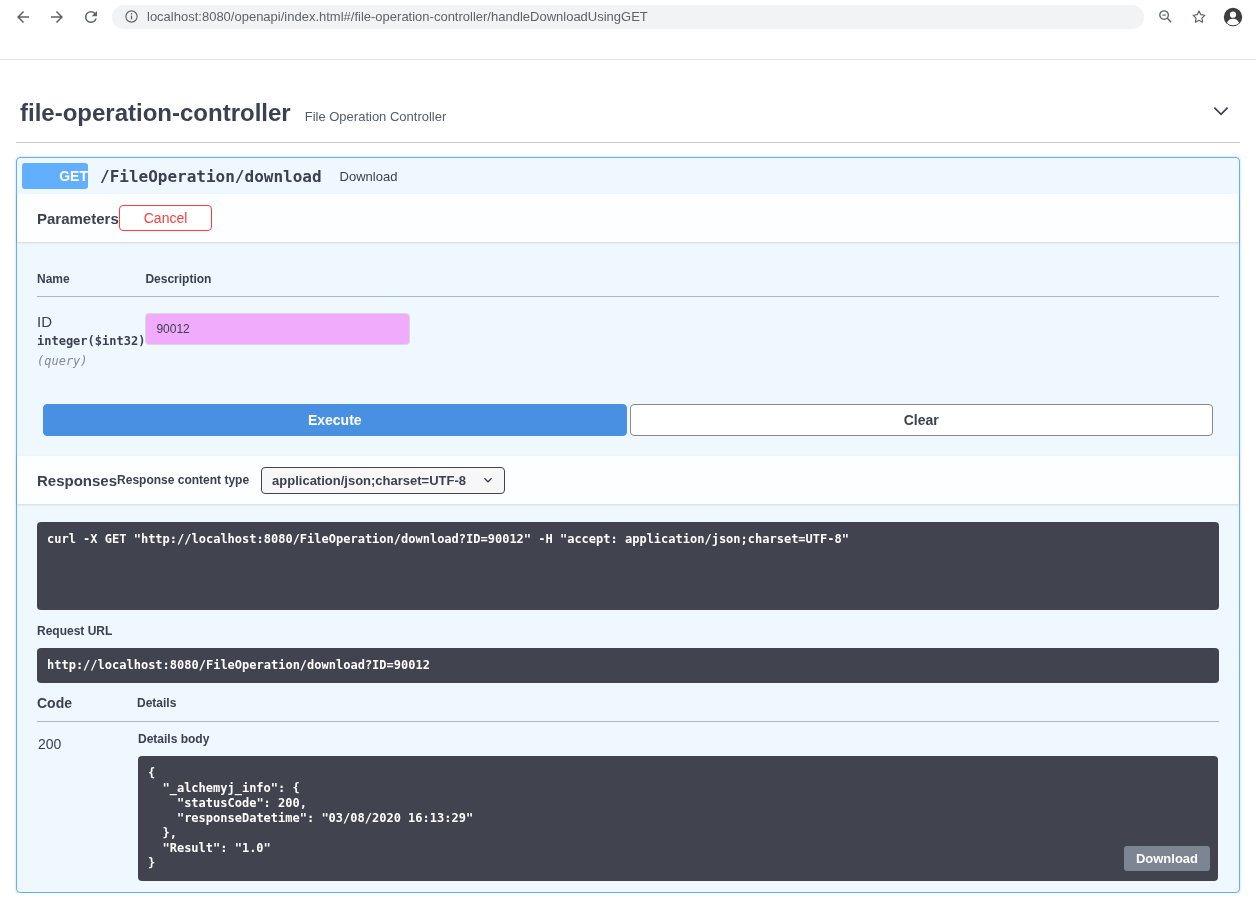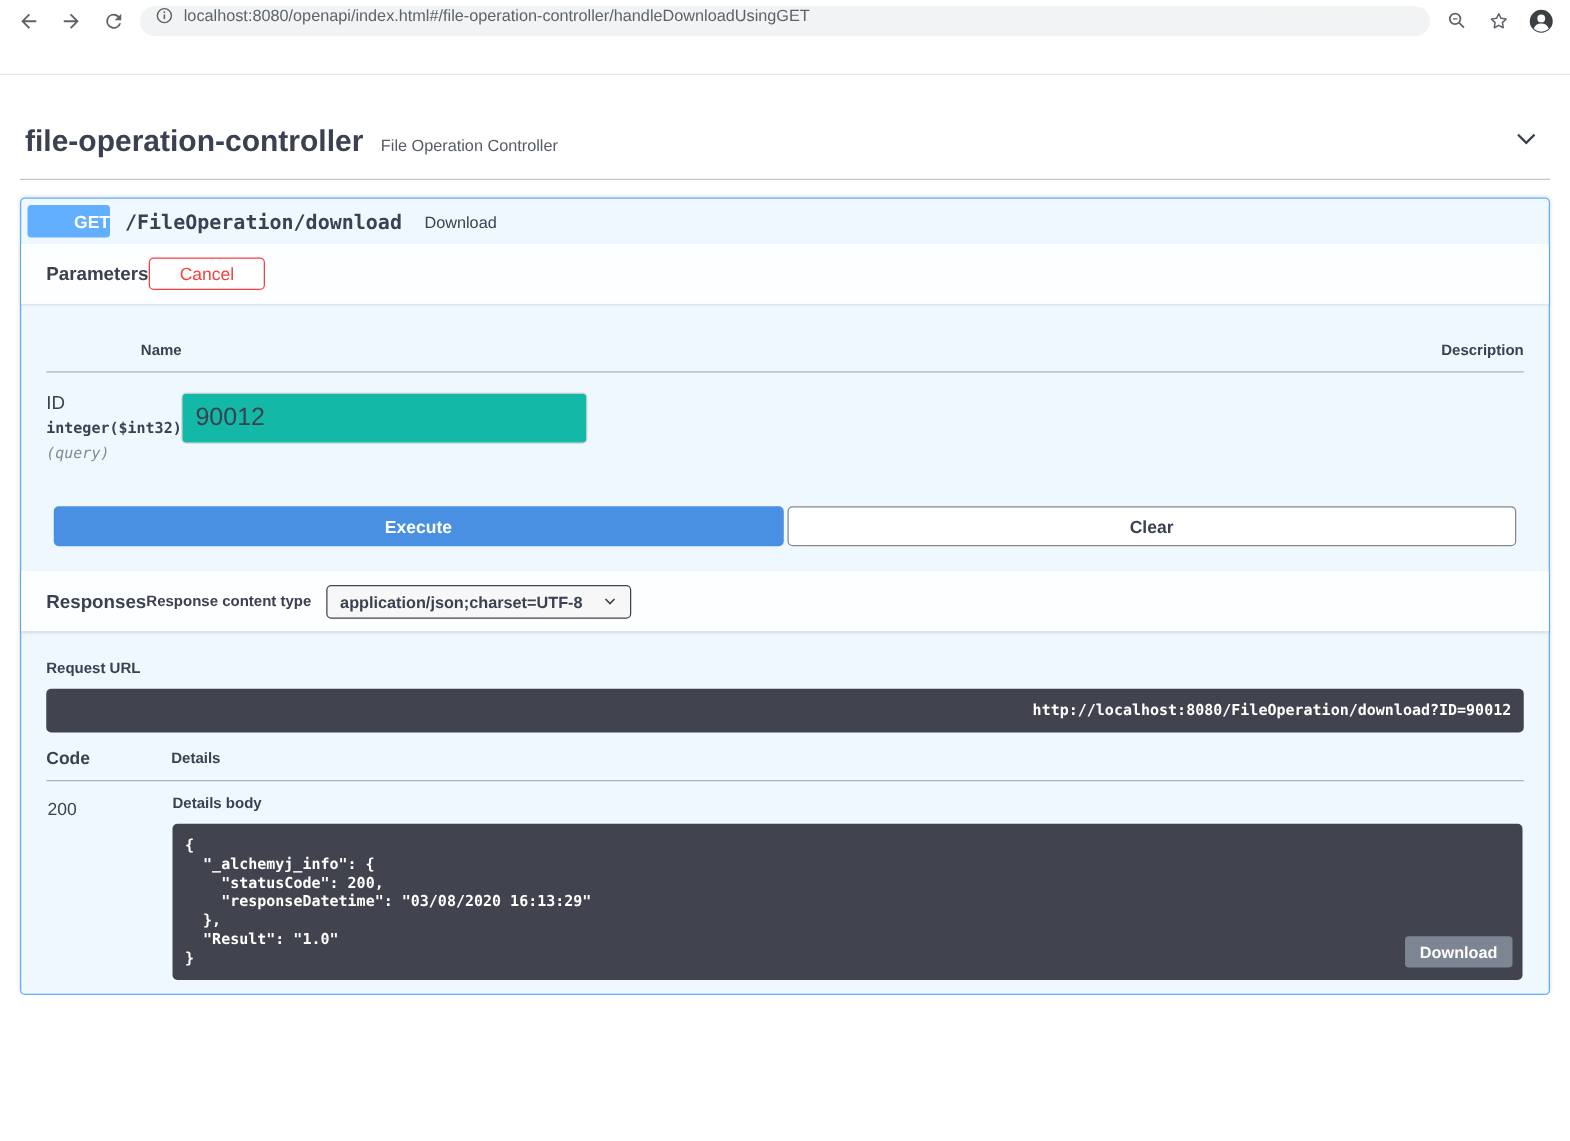--- a/index.html
+++ b/index.html
@@ -26,20 +26,21 @@
     border-radius: 50%;
     flex: 0 0 auto;
     cursor: pointer;
   }
   .url-bar {
     flex: 1;
     height: 24px;
     background: #f1f3f4;
     border-radius: 12px;
     display: flex;
+    align-items: center;
     gap: 8px;
     padding: 0 12px;
     min-width: 0;
   }
   .url-text {
     font-size: 13px;
     color: #5f6368;
     white-space: nowrap;
     overflow: hidden;
     text-overflow: ellipsis;
@@ -135,21 +136,21 @@
     font-size: 14px;
     padding: 4px 24px;
     font-family: "Liberation Sans", sans-serif;
     cursor: pointer;
   }
 
   
   .params-body { padding: 16px 20px 0; }
   .params-table { width: 100%; border-collapse: collapse; }
   .params-table th {
-    text-align: right;
+    text-align: left;
     font-size: 12px;
     font-weight: bold;
     color: #3b4151;
     padding: 14px 0 10px;
     border-bottom: 1px solid rgba(59,65,81,.2);
   }
   .col-name { width: 106px; }
   .params-table td { vertical-align: top; padding: 16px 0 10px; }
   .param-name { font-size: 15px; color: #3b4151; }
   .param-type {
@@ -159,27 +160,27 @@
     margin-top: 4px;
   }
   .param-in {
     font-family: "DejaVu Sans Mono", monospace;
     font-size: 12px;
     font-style: italic;
     color: #848a93;
     margin-top: 6px;
   }
   .param-input {
-    width: 325px;
+    width: 265px;
     padding: 8px 10px;
-    font-size: 20px;
+    font-size: 12px;
     font-family: "Liberation Sans", sans-serif;
     border: 1px solid #d9d9d9;
     border-radius: 4px;
-    background: #14b8a6;
+    background: #f0abfc;
     color: #3b4151;
   }
 
   .execute-wrapper {
     display: flex;
     gap: 3px;
     padding: 26px 6px 20px;
   }
   .btn-execute {
     flex: 1;
@@ -233,21 +234,21 @@
     color: #fff;
     font-family: "DejaVu Sans Mono", monospace;
     font-size: 12px;
     font-weight: bold;
     line-height: 1.25;
     padding: 10px;
     white-space: pre-wrap;
     word-break: break-all;
   }
   .curl-block { min-height: 88px; }
-  .request-url-block { padding: 8px 10px; text-align: right; }
+  .request-url-block { padding: 8px 10px; }
 
   .server-response-label { font-size: 12px; font-weight: bold; margin: 18px 0 4px; }
 
   .res-table { width: 100%; border-collapse: collapse; }
   .res-table th {
     text-align: left;
     font-weight: bold;
     color: #3b4151;
     padding: 12px 0 10px;
     border-bottom: 1px solid rgba(59,65,81,.2);
@@ -387,20 +388,21 @@
           <span>application/json;charset=UTF-8</span>
           <svg width="12" height="12" viewBox="0 0 20 20">
               <path d="M4 7 L10 13 L16 7" fill="none" stroke="#3b4151" stroke-width="2.2"></path>
             </svg>
         </div>
       </div>
     </div>
 
     <div class="responses-body">
 
+      <pre class="code curl-block">curl -X GET "http://localhost:8080/FileOperation/download?ID=90012" -H "accept: application/json;charset=UTF-8"</pre>
 
       <div class="block-label">Request URL</div>
       <pre class="code request-url-block">http://localhost:8080/FileOperation/download?ID=90012</pre>
 
 
       <table class="res-table">
         <thead>
           <tr>
             <th class="th-code">Code</th>
             <th class="th-details">Details</th>

